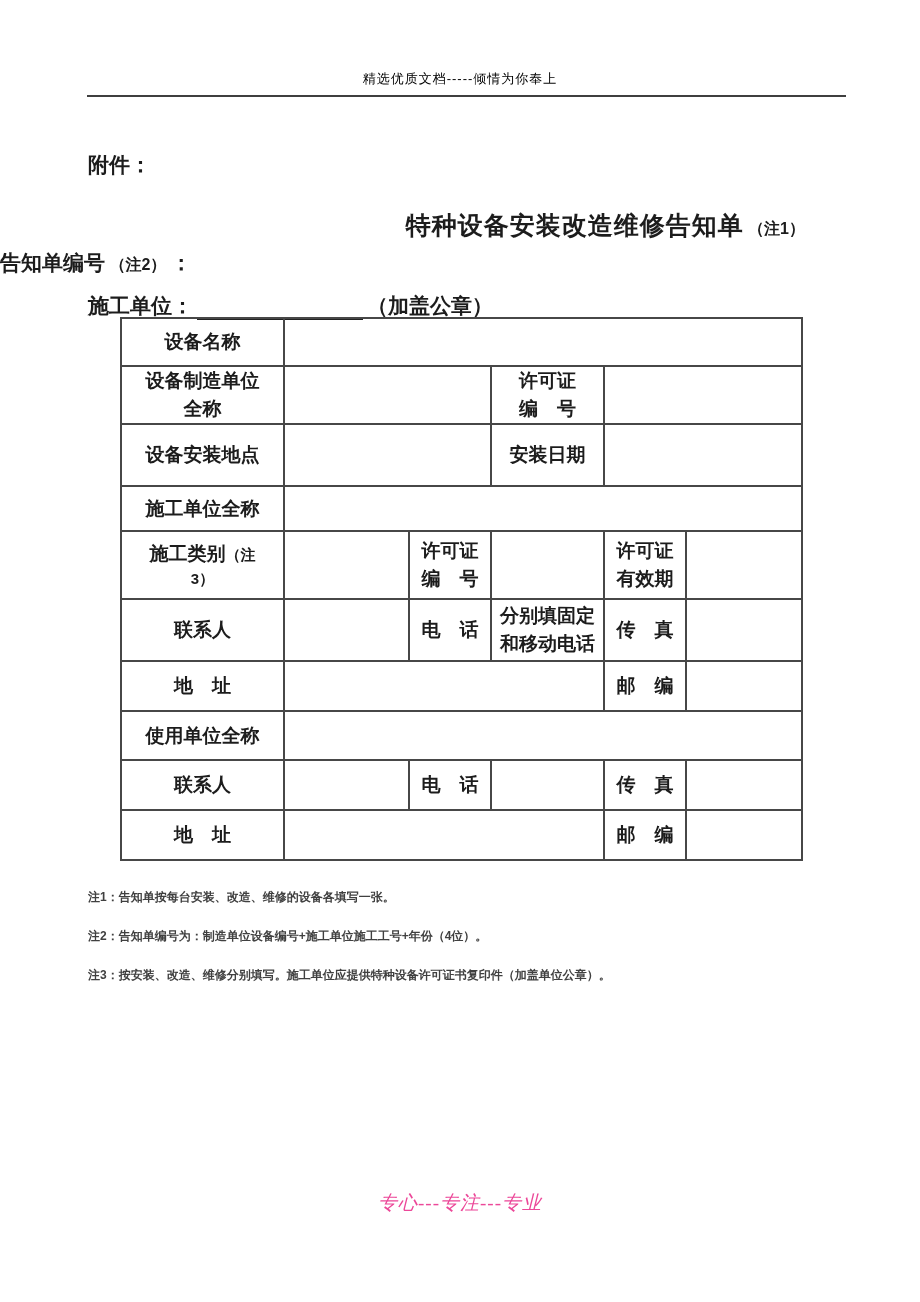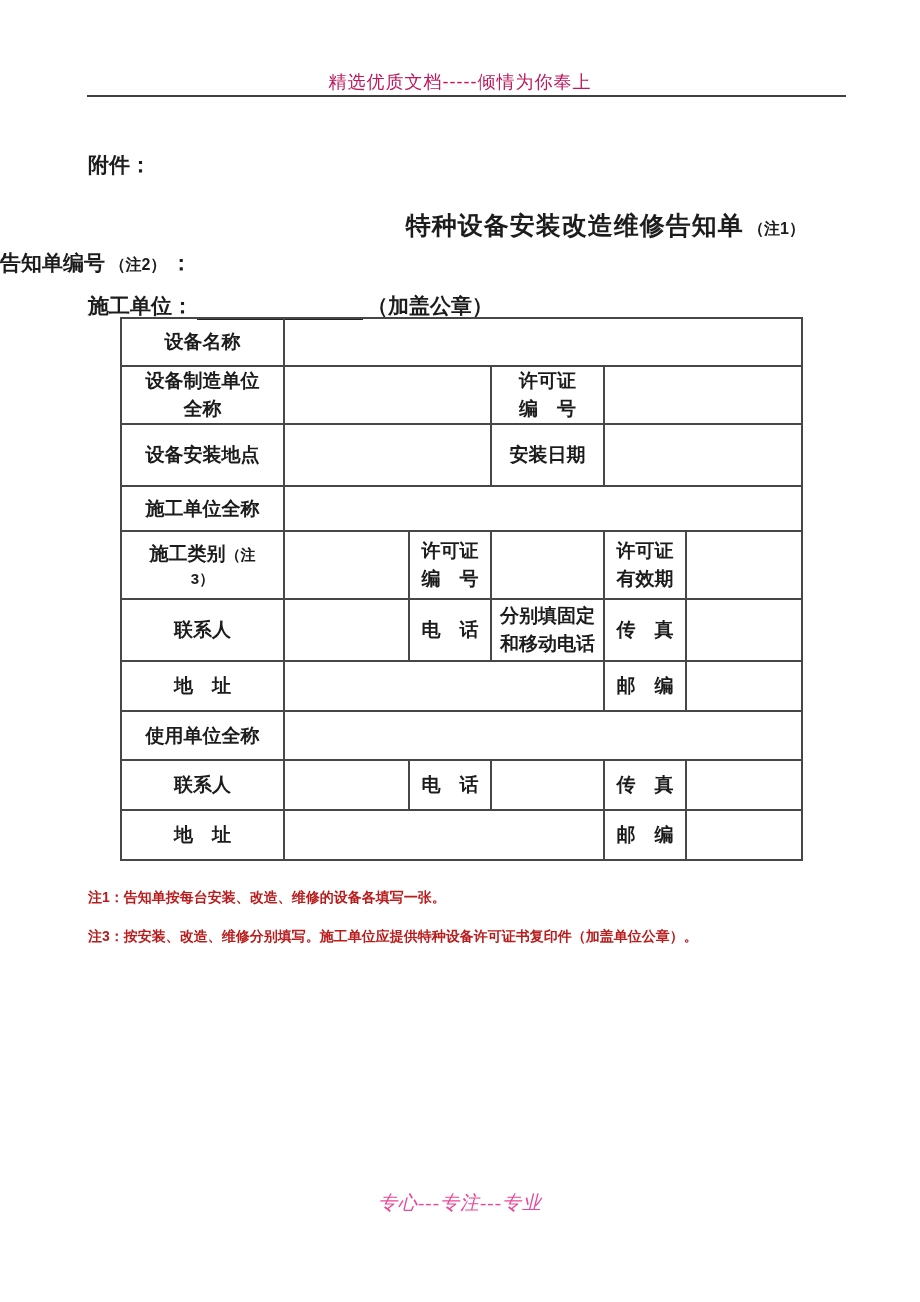--- a/index.html
+++ b/index.html
@@ -15,22 +15,22 @@
     color: #1c1c1c;
     overflow: hidden;
   }
   .abs { position: absolute; }
 
   
   .banner-text {
     left: 0; top: 70; width: 920px;
     top: 70px;
     text-align: center;
-    font-size: 18px;
-    color: #be185d;
+    font-size: 13px;
+    color: #000000;
     letter-spacing: 1px;
   }
   .banner-rule {
     left: 87px; top: 95px; width: 759px;
     border-top: 2px solid #3f3f3f;
     height: 0;
   }
 
   
   .attachment {
@@ -103,24 +103,24 @@
   }
   td.small, span.small {
     font-size: 15px;
     font-weight: 600;
   }
   td .l2 { display: block; }
 
   
   .notes {
     left: 88px; top: 878px; width: 715px;
-    font-size: 14px;
+    font-size: 12px;
     font-weight: 600;
     line-height: 39px;
-    color: #b91c1c;
+    color: #404040;
   }
   .note { margin: 0; }
   .note.hanging {
     text-indent: -36px;
     padding-left: 36px;
   }
 
   
   .footer {
     left: 0; top: 1190px; width: 920px;
@@ -241,16 +241,17 @@
       <td>地　址</td>
       <td colspan="3"></td>
       <td>邮　编</td>
       <td></td>
     </tr>
   </tbody>
 </table>
 
 <div class="abs notes">
   <p class="note">注1：告知单按每台安装、改造、维修的设备各填写一张。</p>
+  <p class="note">注2：告知单编号为：制造单位设备编号+施工单位施工工号+年份（4位）。</p>
   <p class="note hanging">注3：按安装、改造、维修分别填写。施工单位应提供特种设备许可证书复印件（加盖单位公章）。</p>
 </div>
 
 <div class="abs footer">专心---专注---专业</div>
 
 </body></html>

